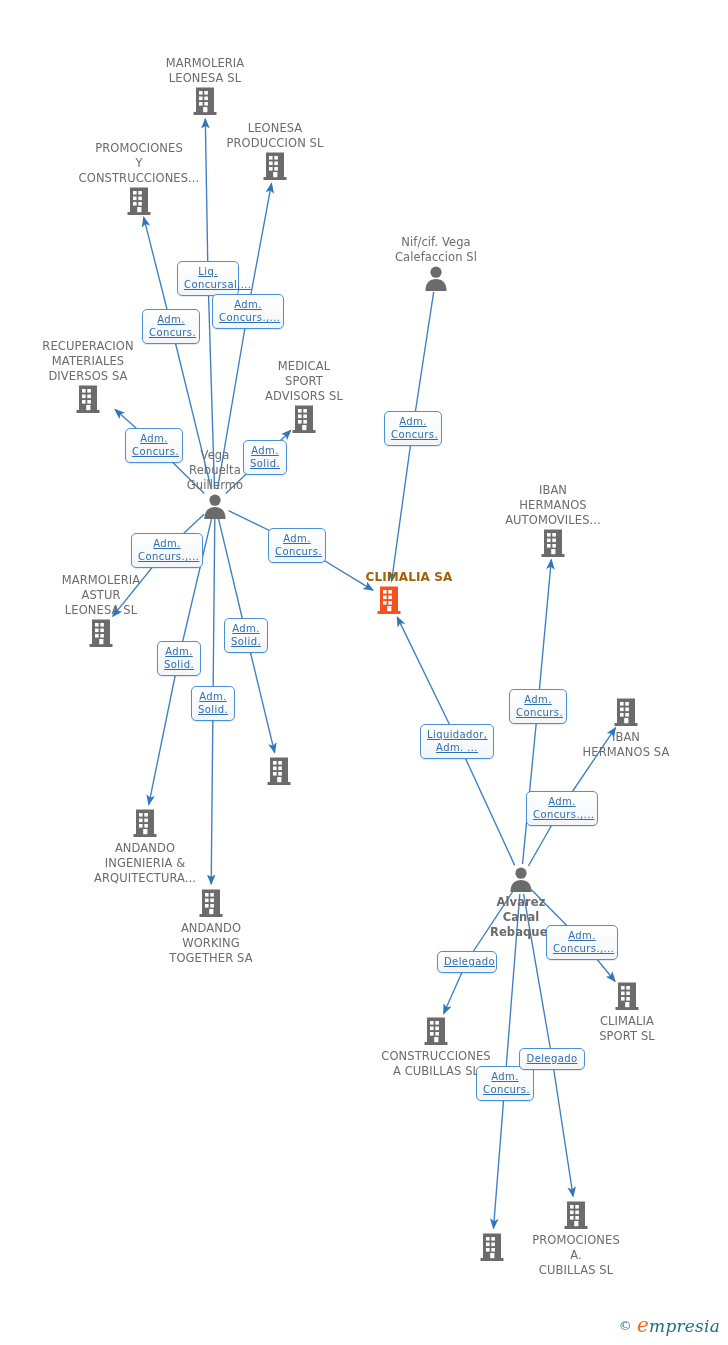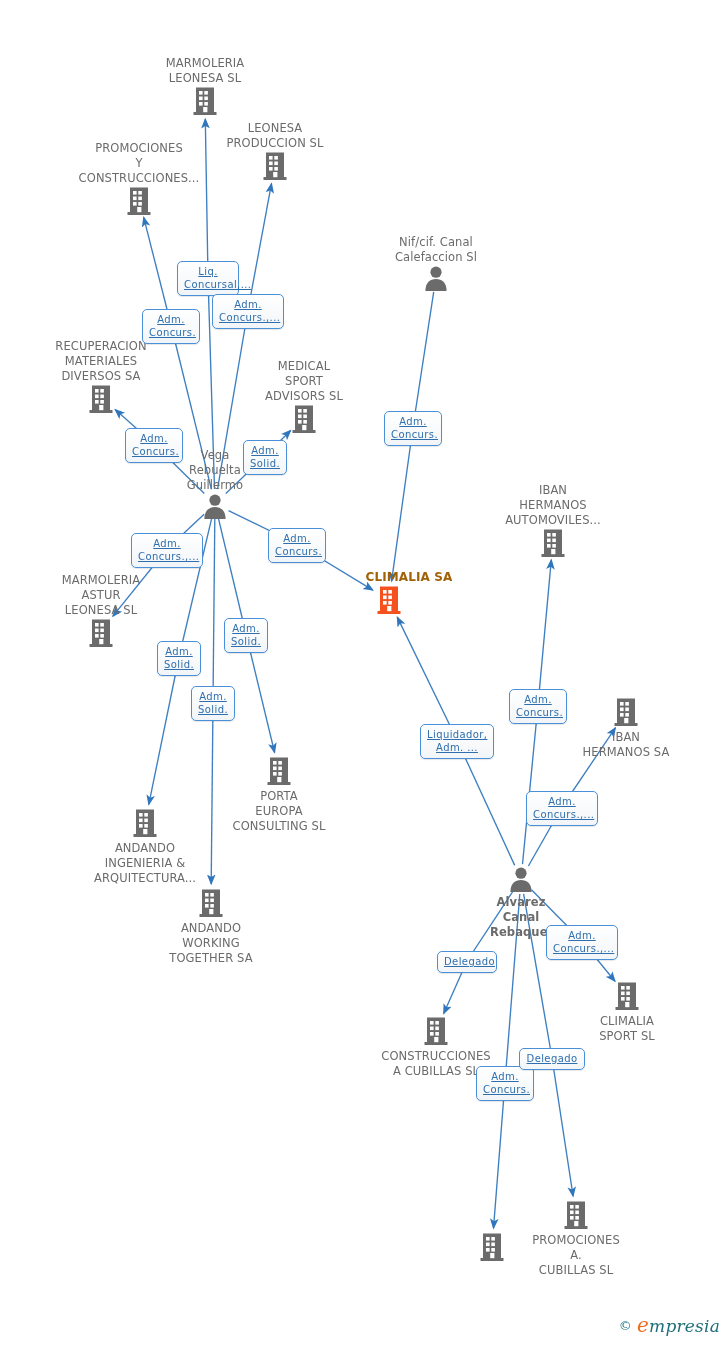--- a/index.html
+++ b/index.html
@@ -174,21 +174,21 @@
               <rect x="7" y="5" width="3.6" height="3.6"></rect>
               <rect x="12.3" y="5" width="3.6" height="3.6"></rect>
               <rect x="17.6" y="5" width="0" height="0"></rect>
               <rect x="7" y="10.5" width="3.6" height="3.6"></rect>
               <rect x="12.3" y="10.5" width="3.6" height="3.6"></rect>
               <rect x="7" y="16" width="3.6" height="3.6"></rect>
               <rect x="12.3" y="16" width="3.6" height="3.6"></rect>
               <rect x="11.2" y="21" width="4.2" height="5.2"></rect>
             </g>
           </svg></span></div>
-      <div class="node above" style="left: 101px; top: 338px;"><span class="nlabel">RECUPERACION
+      <div class="node above" style="left: 88px; top: 338px;"><span class="nlabel">RECUPERACION
 MATERIALES
 DIVERSOS SA</span><span class="glyph"><svg width="26" height="30" viewBox="0 0 26 30" xmlns="http://www.w3.org/2000/svg" aria-hidden="true">
             <rect x="4" y="1.5" width="18" height="25" fill="#6b6b6b"></rect>
             <rect x="1.5" y="26" width="23" height="3" fill="#6b6b6b"></rect>
             <g fill="#ffffff">
               <rect x="7" y="5" width="3.6" height="3.6"></rect>
               <rect x="12.3" y="5" width="3.6" height="3.6"></rect>
               <rect x="17.6" y="5" width="0" height="0"></rect>
               <rect x="7" y="10.5" width="3.6" height="3.6"></rect>
               <rect x="12.3" y="10.5" width="3.6" height="3.6"></rect>
@@ -273,24 +273,22 @@
             <g fill="#ffffff">
               <rect x="7" y="5" width="3.6" height="3.6"></rect>
               <rect x="12.3" y="5" width="3.6" height="3.6"></rect>
               <rect x="17.6" y="5" width="0" height="0"></rect>
               <rect x="7" y="10.5" width="3.6" height="3.6"></rect>
               <rect x="12.3" y="10.5" width="3.6" height="3.6"></rect>
               <rect x="7" y="16" width="3.6" height="3.6"></rect>
               <rect x="12.3" y="16" width="3.6" height="3.6"></rect>
               <rect x="11.2" y="21" width="4.2" height="5.2"></rect>
             </g>
-          </svg></span><span class="nlabel">PORTA
-EUROPA
-CONSULTING SL</span></div>
-      <div class="node above" style="left: 436px; top: 234px;"><span class="nlabel">Nif/cif. Canal
+          </svg></span></div>
+      <div class="node above" style="left: 436px; top: 234px;"><span class="nlabel">Nif/cif. Vega
 Calefaccion Sl</span><span class="glyph"><svg width="26" height="26" viewBox="0 0 26 26" xmlns="http://www.w3.org/2000/svg" aria-hidden="true">
             <circle cx="13" cy="7.2" r="5.6" fill="#6b6b6b"></circle>
             <path d="M2.4 26 C2.4 17.6 7.1 14 13 14 C18.9 14 23.6 17.6 23.6 26 Z" fill="#6b6b6b"></path>
           </svg></span></div>
       <div class="node above center" style="left: 389px; top: 569px;"><span class="nlabel">CLIMALIA SA</span><span class="glyph"><svg width="26" height="30" viewBox="0 0 26 30" xmlns="http://www.w3.org/2000/svg" aria-hidden="true">
             <rect x="4" y="1.5" width="18" height="25" fill="#f4511e"></rect>
             <rect x="1.5" y="26" width="23" height="3" fill="#f4511e"></rect>
             <g fill="#ffffff">
               <rect x="7" y="5" width="3.6" height="3.6"></rect>
               <rect x="12.3" y="5" width="3.6" height="3.6"></rect>

